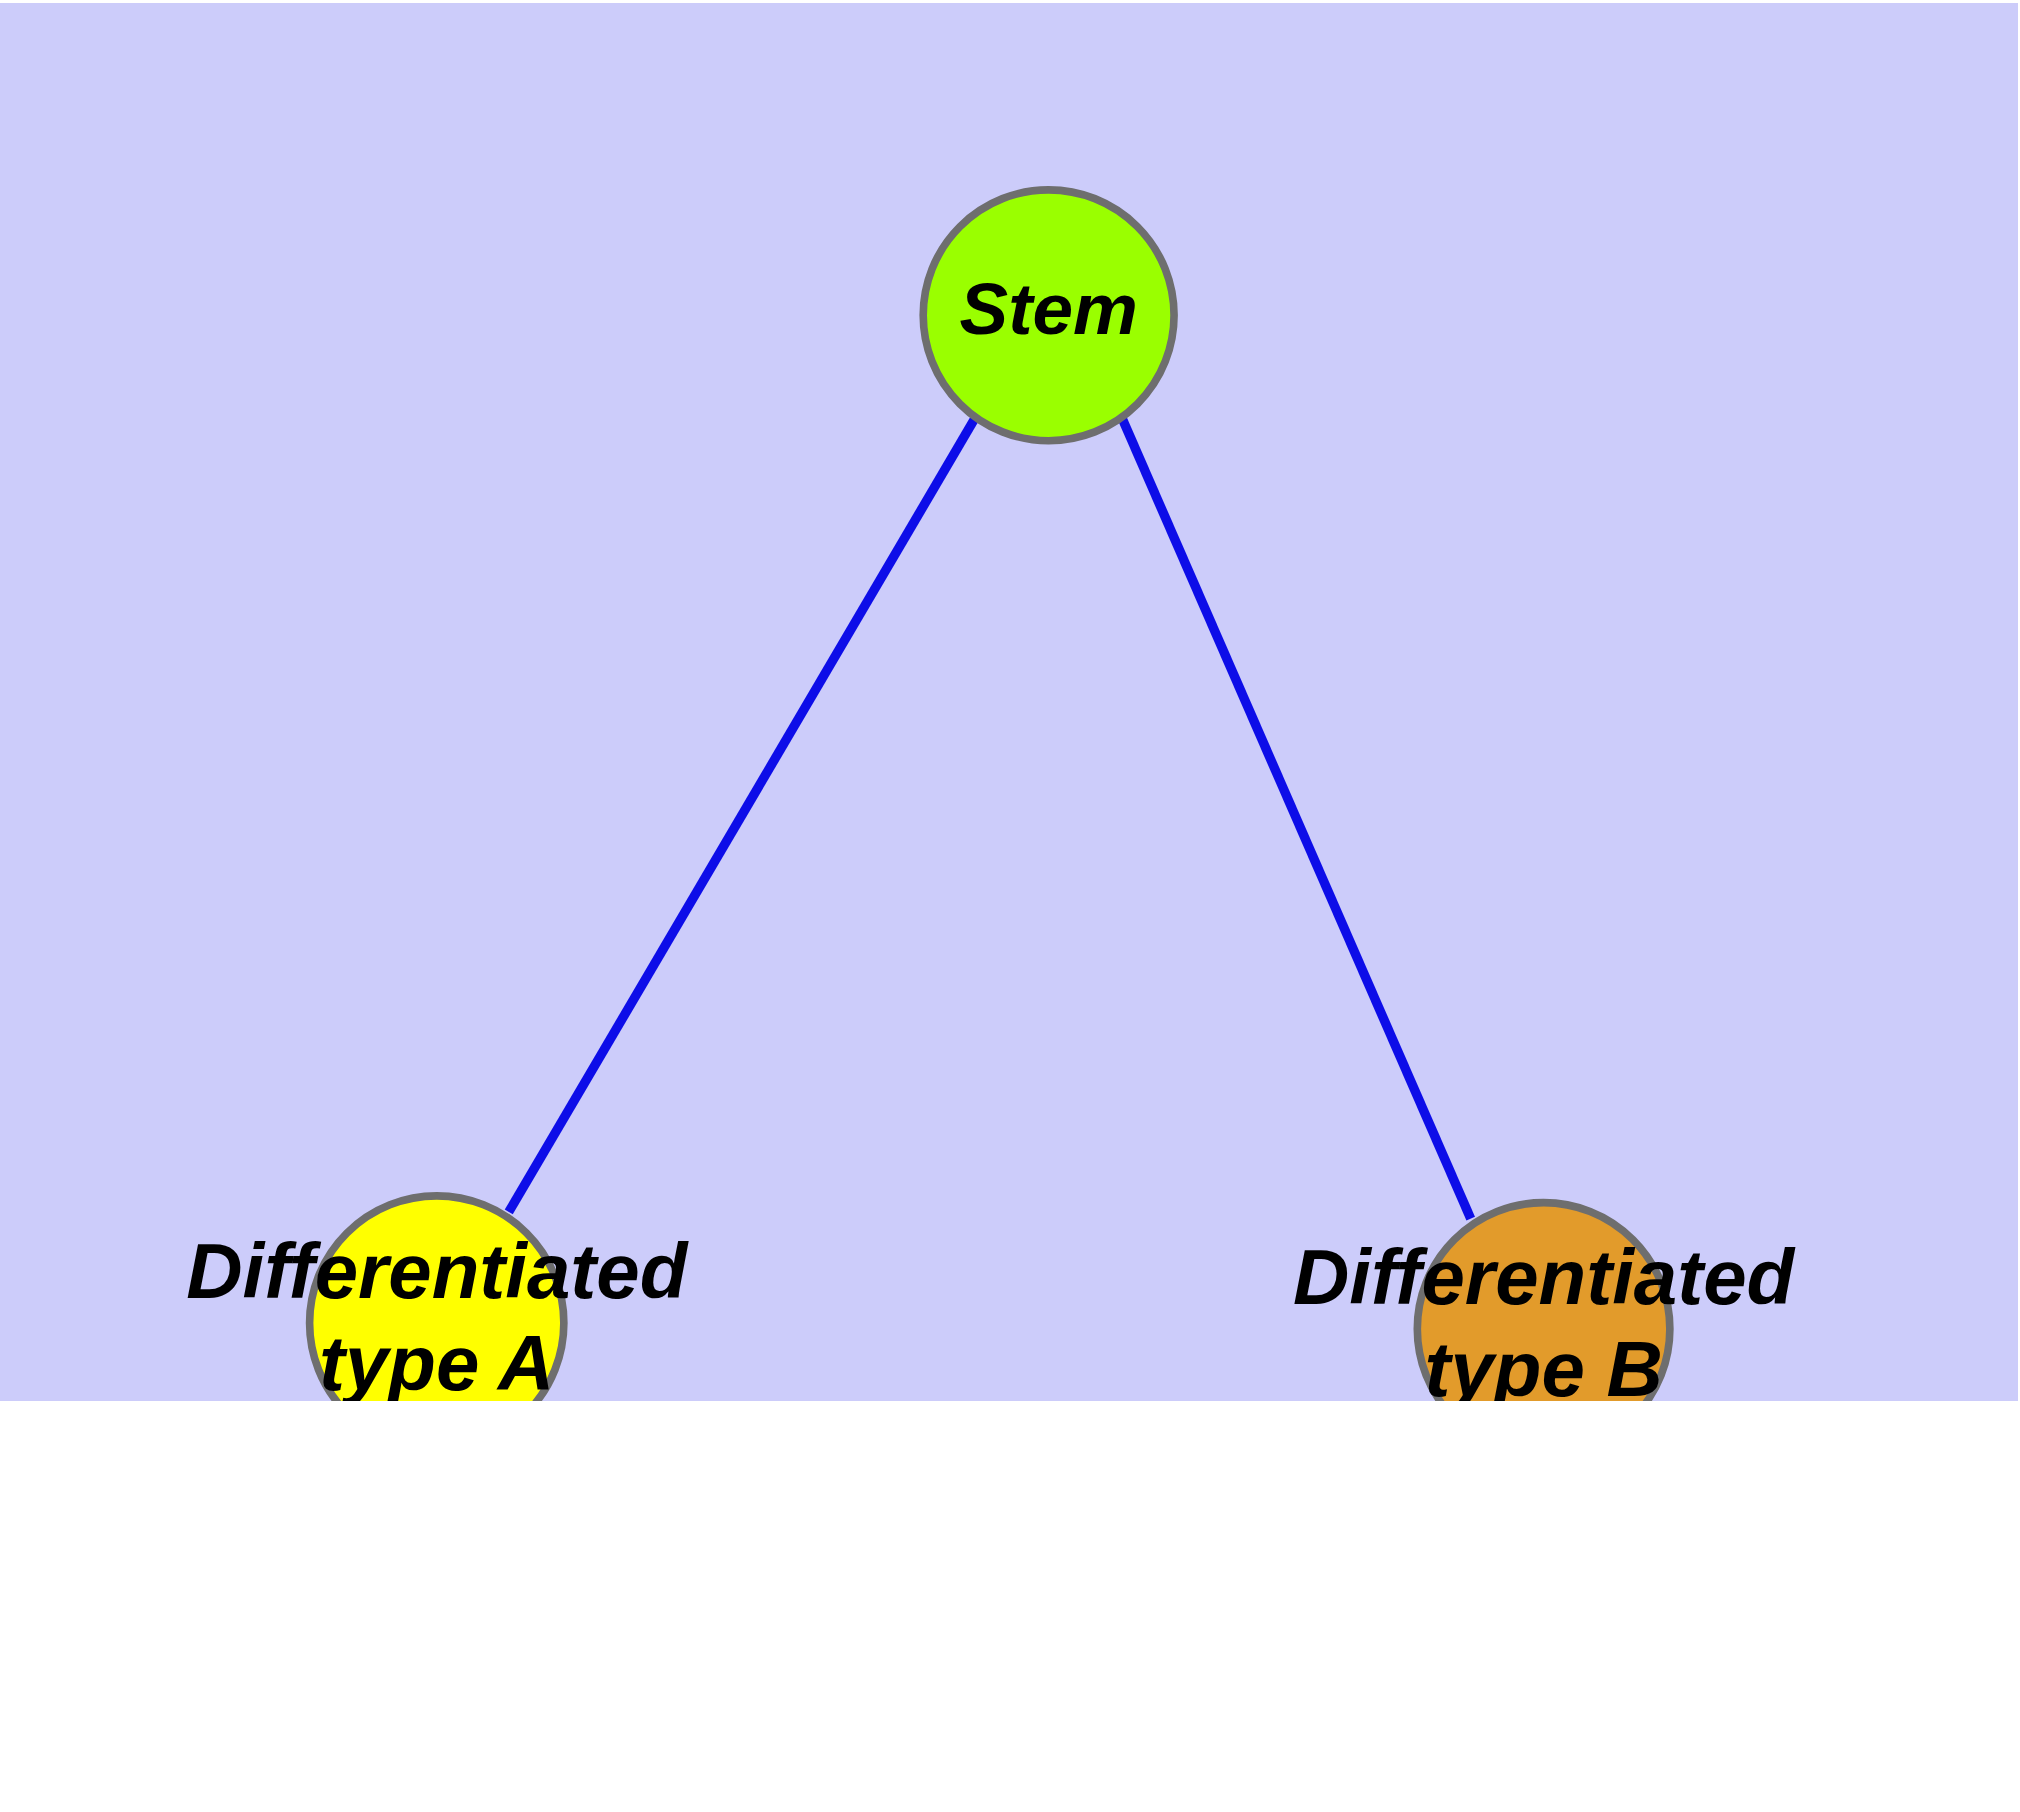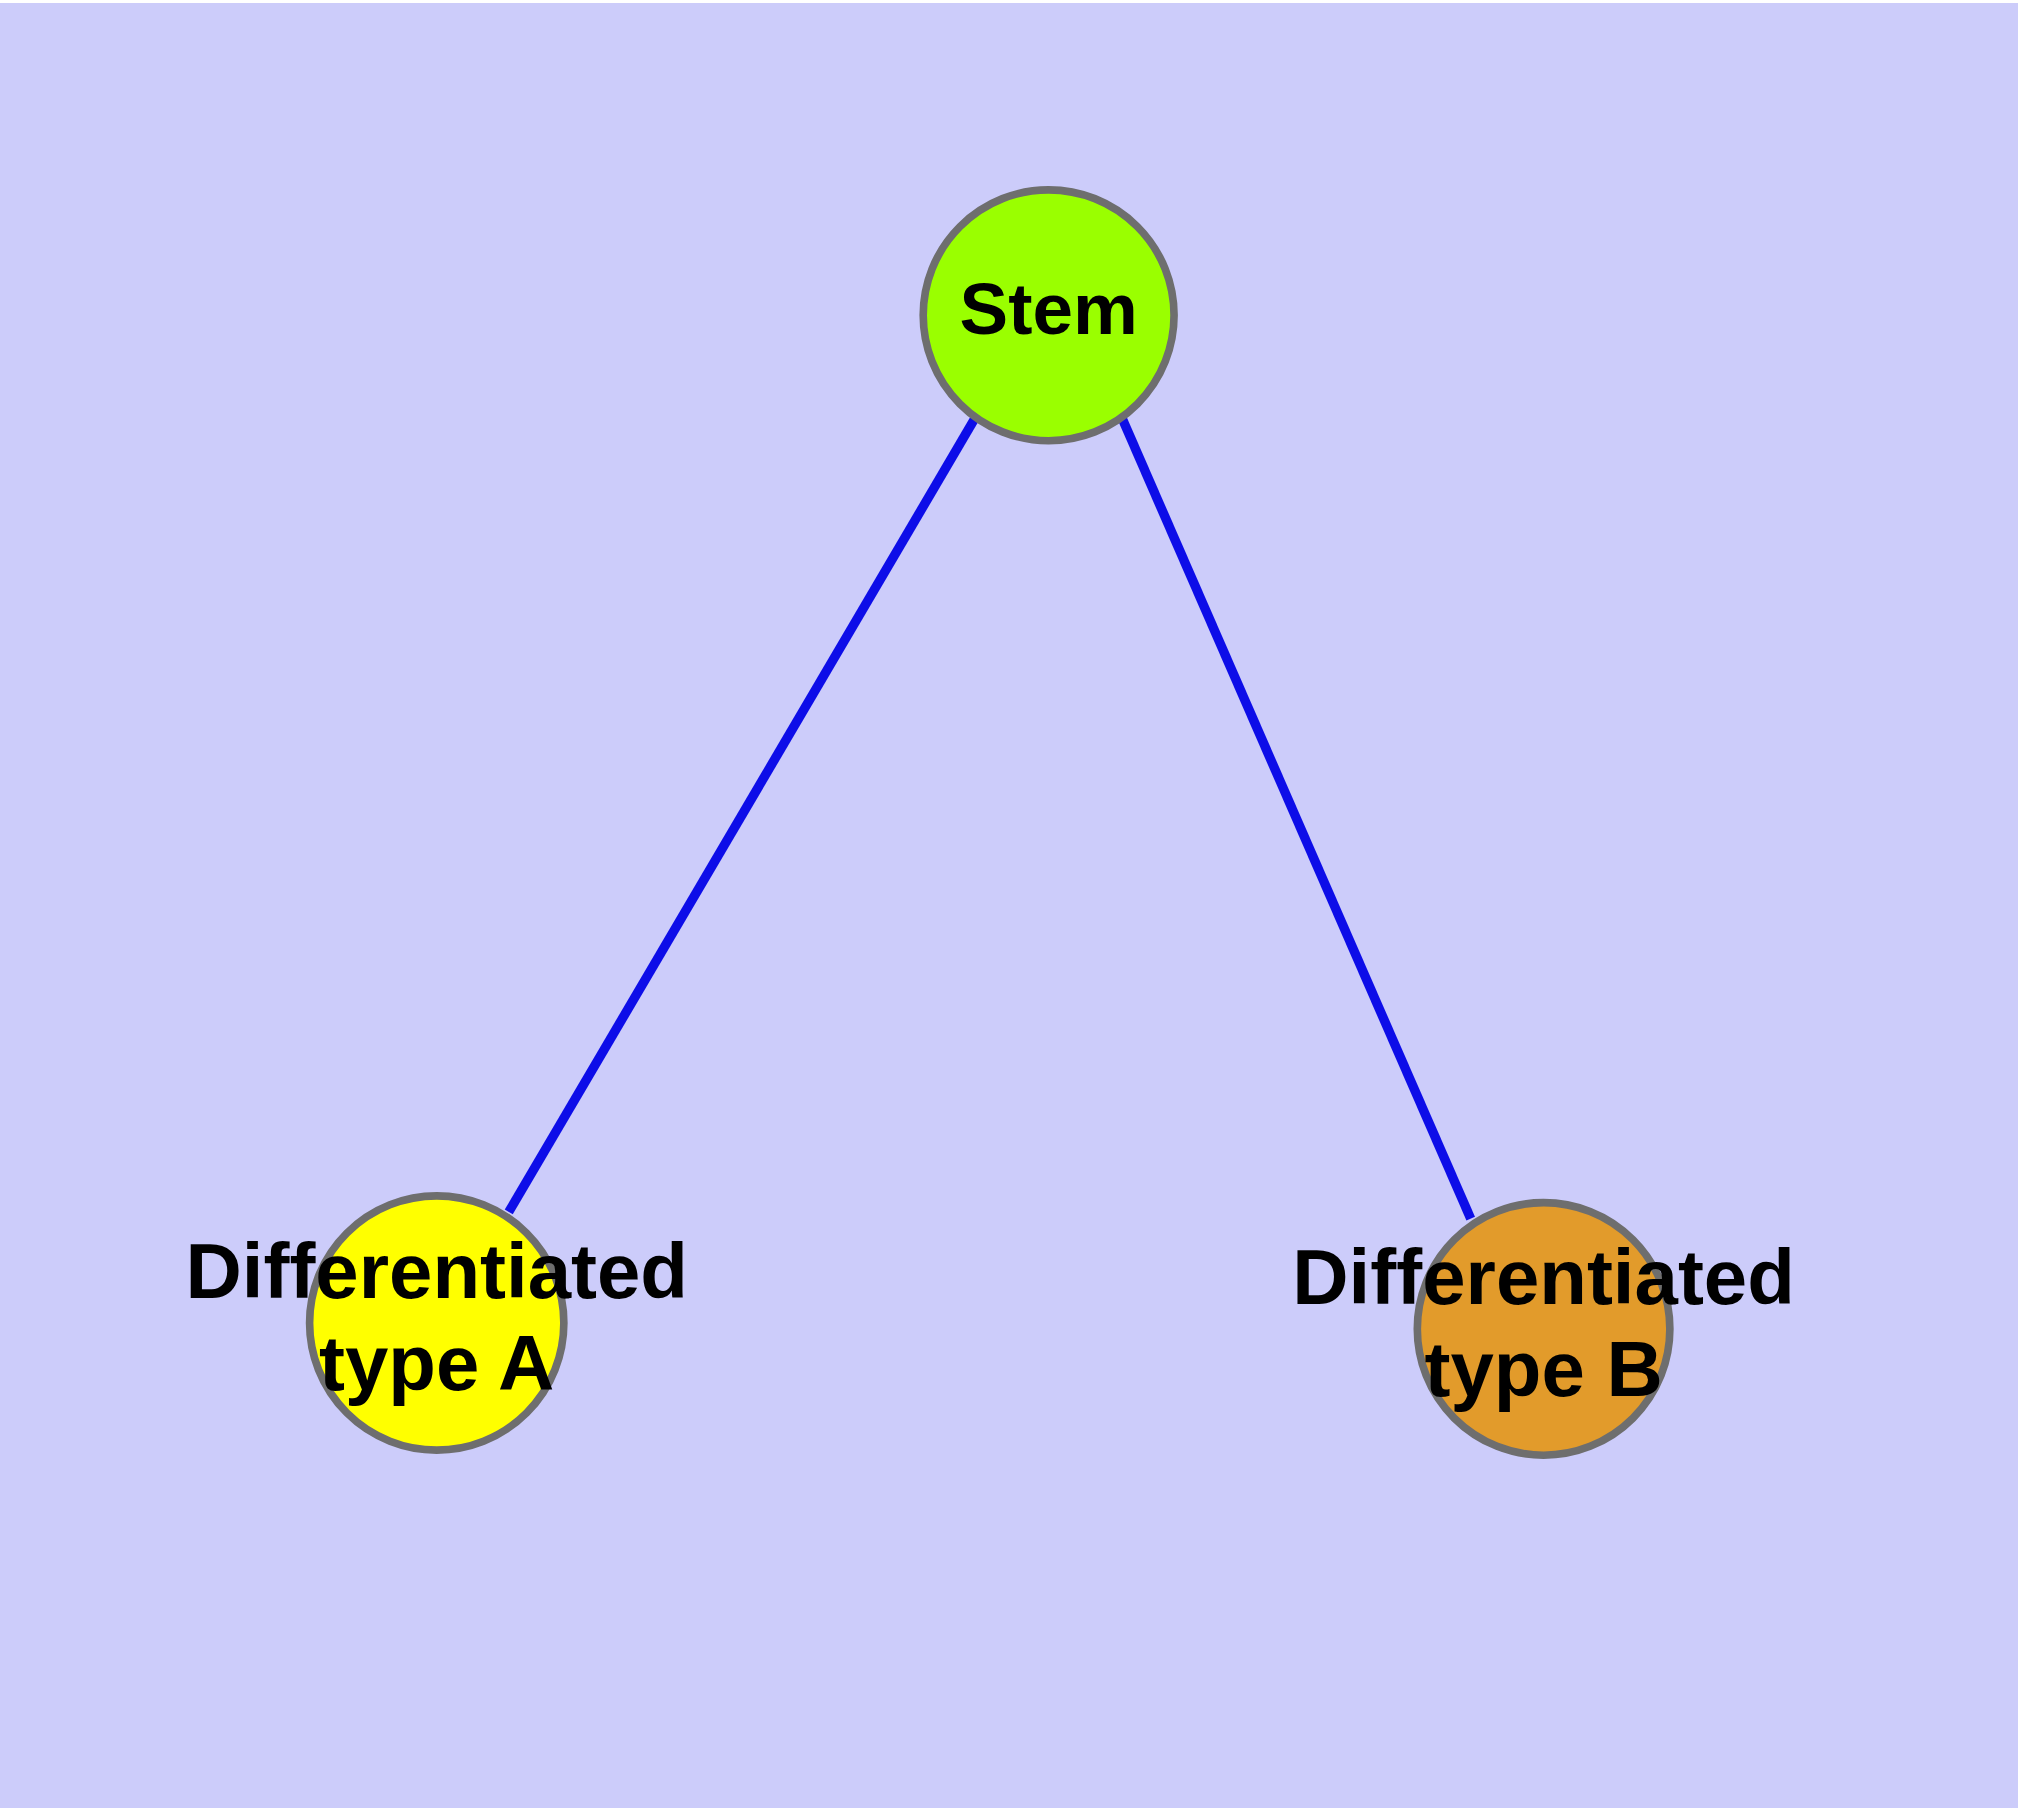--- a/index.html
+++ b/index.html
@@ -40,21 +40,21 @@
   .node-label-stem {
     font-size: 86px;
   }
   .node-label-leaf {
     font-size: 92px;
   }
 </style>
 </head>
 <body>
 
-<div id="canvas" style="width: 2021px; height: 1808px; background: rgb(255, 255, 255);">
+<div id="canvas" style="width: 2021px; height: 1401px; background: rgb(255, 255, 255); font-style: italic;">
 
   <div id="plot-background" style="background: rgb(204, 204, 250);"></div>
 
   <svg id="graph-svg" viewBox="0 0 2384 2138" xmlns="http://www.w3.org/2000/svg">
 
     <g id="edges-layer">
         <line x1="1151" y1="492" x2="600" y2="1430" stroke="#0D0DE8" stroke-width="11" stroke-linecap="butt"></line>
         <line x1="1323" y1="492" x2="1735" y2="1438" stroke="#0D0DE8" stroke-width="11" stroke-linecap="butt"></line>
       </g>
     <g id="nodes-layer">

